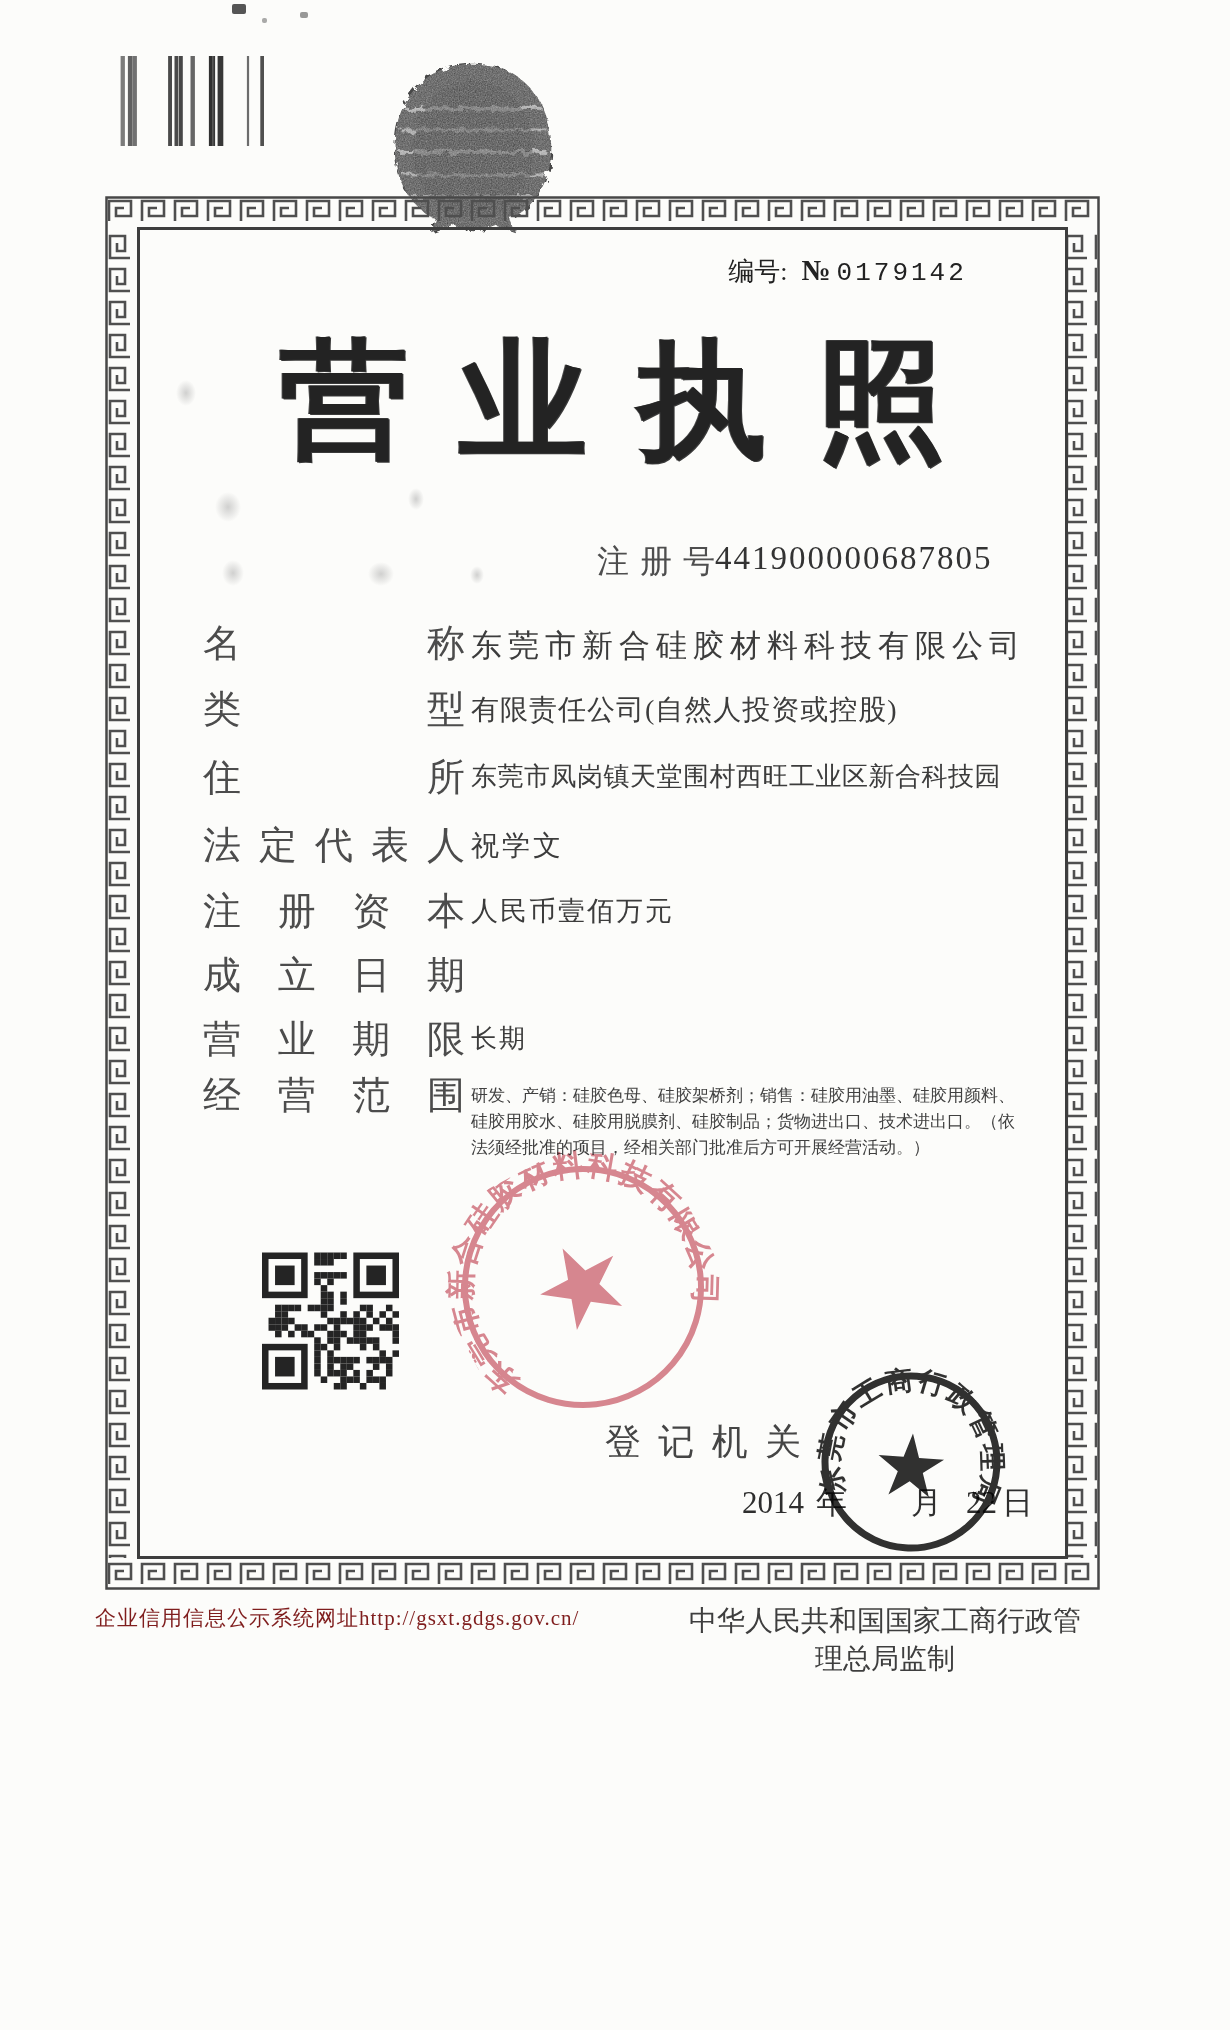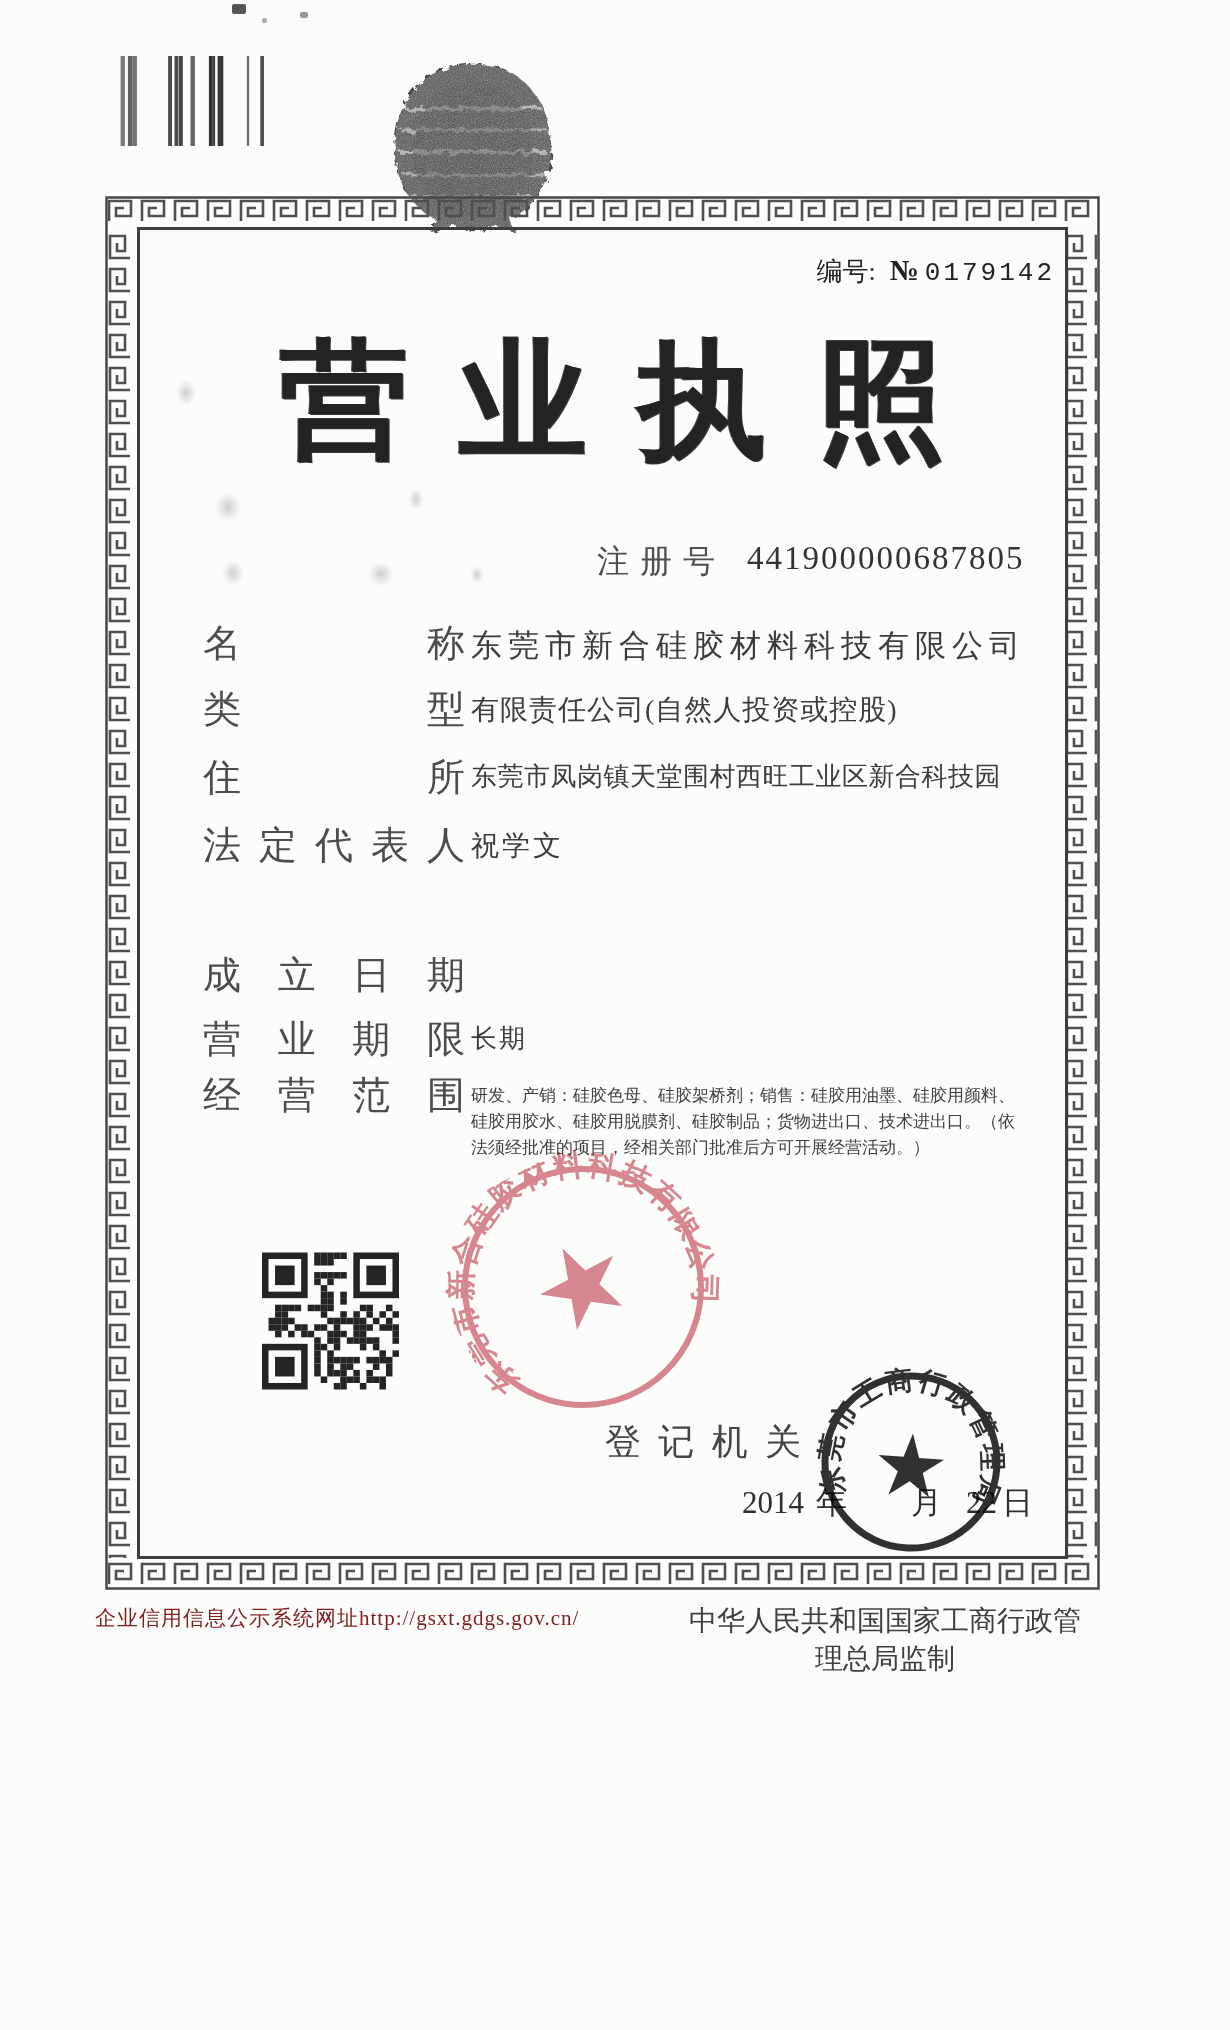--- a/index.html
+++ b/index.html
@@ -6,34 +6,34 @@
   #canvas{
     position:relative;width:1230px;height:2030px;margin:0 auto;
     background:#fcfcfa;overflow:hidden;
     font-family:"Liberation Serif","DejaVu Serif",serif;color:#3f3f3f;
   }
   .abs{position:absolute;}
   
   .speck{position:absolute;background:#555;border-radius:2px;}
   .smudge{position:absolute;background:radial-gradient(closest-side,#9a9a9a,rgba(180,180,180,0));opacity:.45;border-radius:50%;}
   
-  #serial{left:640px;top:254px;width:415px;text-align:right;font-size:26px;color:#222;white-space:nowrap;}
+  #serial{left:640px;top:254px;width:415px;text-align:center;font-size:26px;color:#222;white-space:nowrap;}
   #serial .no-mark{font-weight:bold;font-size:29px;padding:0 6px 0 14px;}
   #serial .num{font-family:"Liberation Mono","DejaVu Sans Mono",monospace;font-size:26px;letter-spacing:3px;}
   
   #title{
     left:280px;top:326px;width:665px;font-size:128px;line-height:150px;font-weight:800;
     color:#232323;text-align:justify;text-align-last:justify;
     text-shadow:1px 1px 0 #3a3a3a, -1px 0 0 #4a4a4a;
     font-family:"Liberation Serif","DejaVu Serif",serif;
   }
   
   #regrow{left:597px;top:540px;display:flex;align-items:flex-start;}
   #reg-label{width:118px;font-size:32px;color:#4e4e4e;text-align:justify;text-align-last:justify;}
-  #reg-num{margin-left:32px;font-size:33px;letter-spacing:2px;color:#333;}
+  #reg-num{font-size:33px;letter-spacing:2px;color:#333;}
   
   .row{position:absolute;left:203px;display:flex;width:815px;}
   .flabel{width:262px;flex:0 0 262px;font-size:38px;color:#4c4c4c;text-align:justify;text-align-last:justify;}
   .fvalue{margin-left:6px;padding-top:7px;font-size:28px;color:#3c3c3c;white-space:nowrap;}
   .fvalue.wrap{white-space:normal;}
   
   #registrar-label{left:605px;top:1418px;width:196px;font-size:36px;color:#454545;text-align:justify;text-align-last:justify;}
   #date-line{left:742px;top:1482px;font-size:31px;color:#2e2e2e;white-space:nowrap;}
   #date-line .u1{margin-left:12px;}
   #date-line .u2{margin-left:64px;}
@@ -139,20 +139,24 @@
     <div class="flabel">住所</div>
     <div class="fvalue" style="font-size:26px;letter-spacing:0.5px;">东莞市凤岗镇天堂围村西旺工业区新合科技园</div>
   </div>
   <div class="row" style="top:684px">
     <div class="flabel">类型</div>
     <div class="fvalue" style="font-size:28px;letter-spacing:1px;">有限责任公司(自然人投资或控股)</div>
   </div>
   <div class="row" style="top:820px">
     <div class="flabel">法定代表人</div>
     <div class="fvalue" style="font-size:28px;letter-spacing:3px;">祝学文</div>
+  </div>
+  <div class="row" style="top:886px">
+    <div class="flabel">注册资本</div>
+    <div class="fvalue" style="font-size:27px;letter-spacing:2px;">人民币壹佰万元</div>
   </div>
   <div class="row" style="top:950px">
     <div class="flabel">成立日期</div>
   </div>
   <div class="row" style="top:1014px">
     <div class="flabel">营业期限</div>
     <div class="fvalue" style="font-size:26px;letter-spacing:2px;">长期</div>
   </div>
   <div class="row" style="top:1070px">
     <div class="flabel">经营范围</div>

